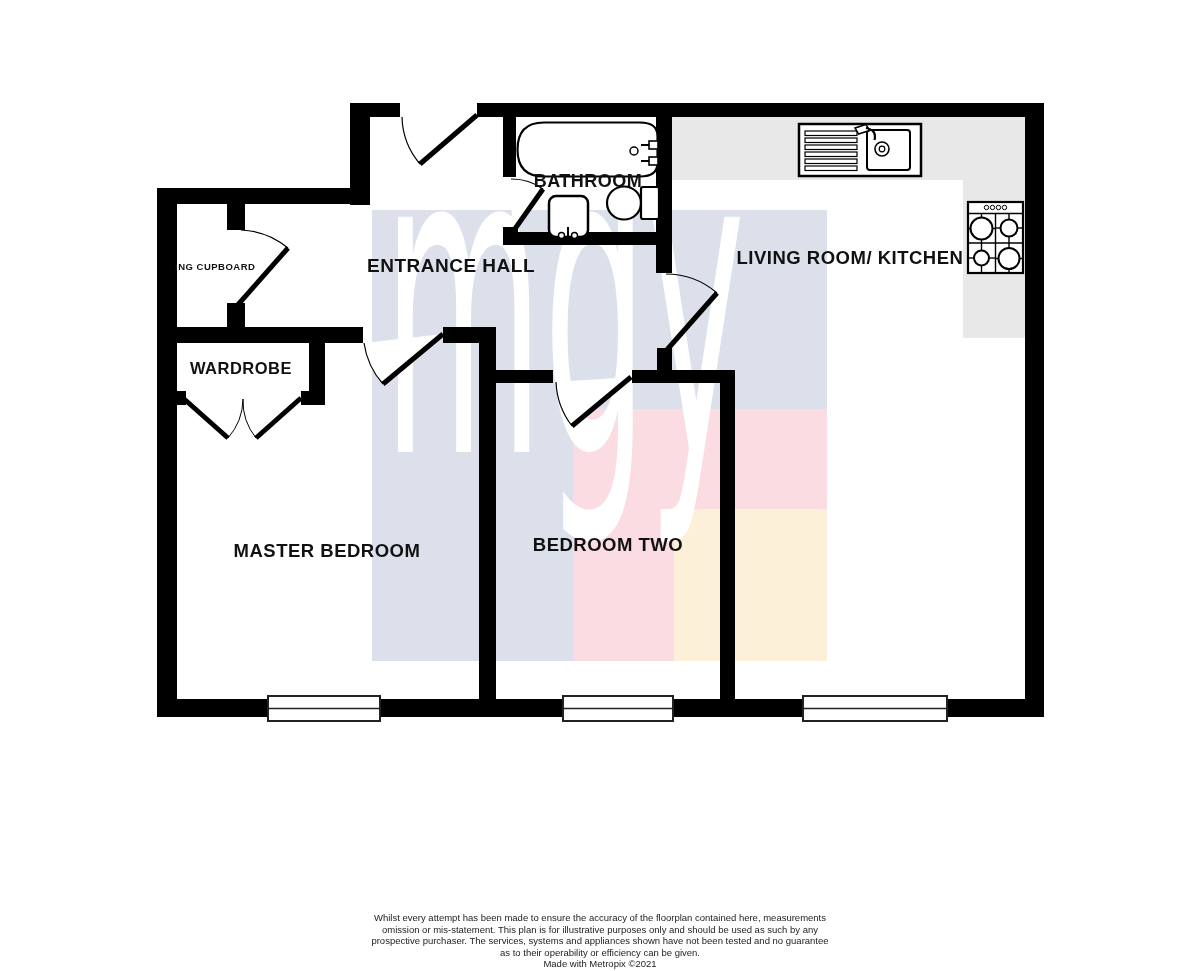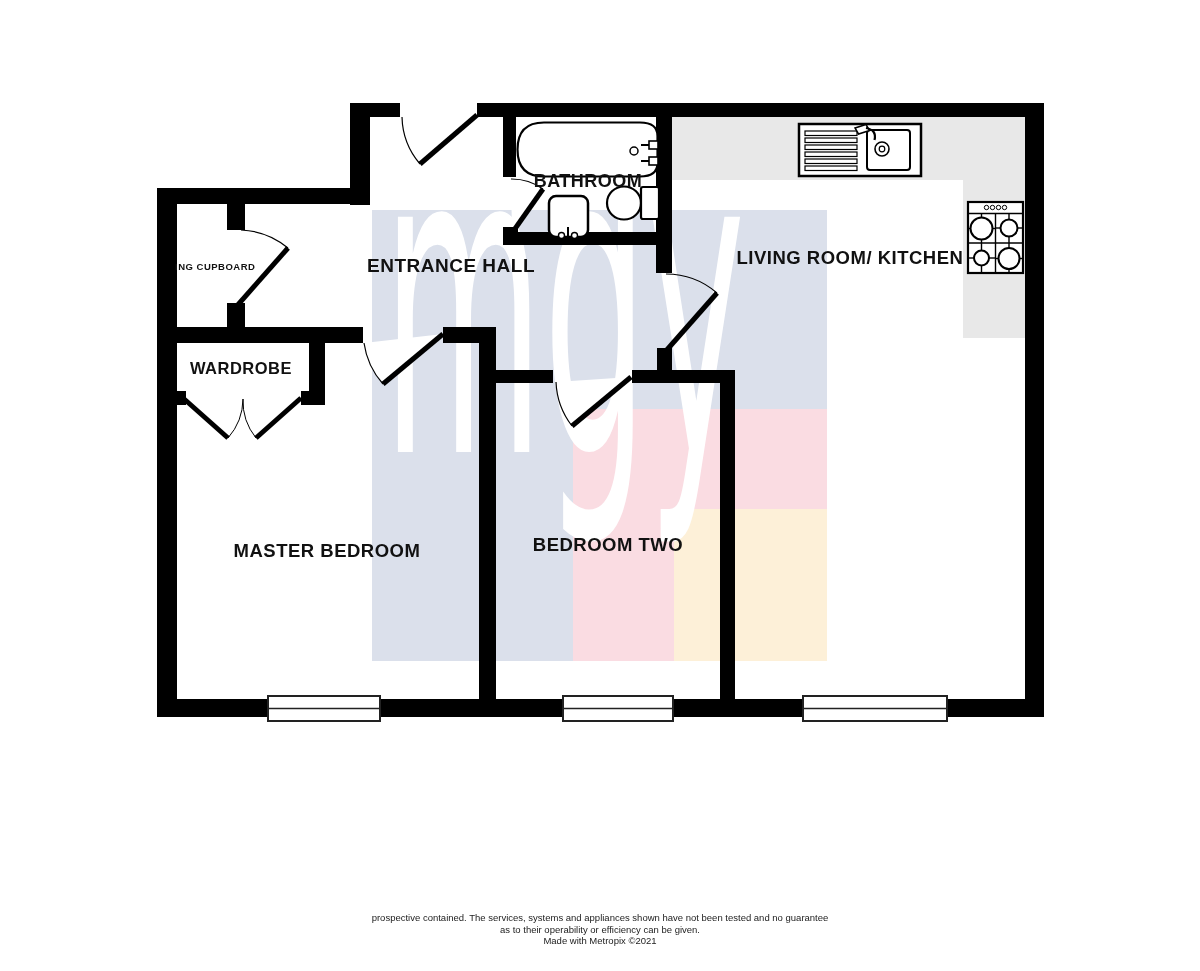--- a/index.html
+++ b/index.html
@@ -188,17 +188,19 @@
     <text class="room-label" x="451" y="272" font-size="19" text-anchor="middle">ENTRANCE HALL</text>
     <text class="room-label" x="175" y="270" font-size="9.5" text-anchor="start">ING CUPBOARD</text>
     <text class="room-label" x="241" y="374" font-size="16.5" text-anchor="middle">WARDROBE</text>
     <text class="room-label" x="327" y="557" font-size="18.5" text-anchor="middle">MASTER BEDROOM</text>
     <text class="room-label" x="608" y="551" font-size="18.5" text-anchor="middle">BEDROOM TWO</text>
   </g>
 </svg>
 
   
   <div class="disclaimer">
-    <div>prospective contained. The services, systems and appliances shown have not been tested and no guarantee</div>
+    <div>Whilst every attempt has been made to ensure the accuracy of the floorplan contained here, measurements</div>
+    <div>omission or mis-statement. This plan is for illustrative purposes only and should be used as such by any</div>
+    <div>prospective purchaser. The services, systems and appliances shown have not been tested and no guarantee</div>
     <div>as to their operability or efficiency can be given.</div>
     <div>Made with Metropix ©2021</div>
   </div>
 </div>
 
 </body></html>

